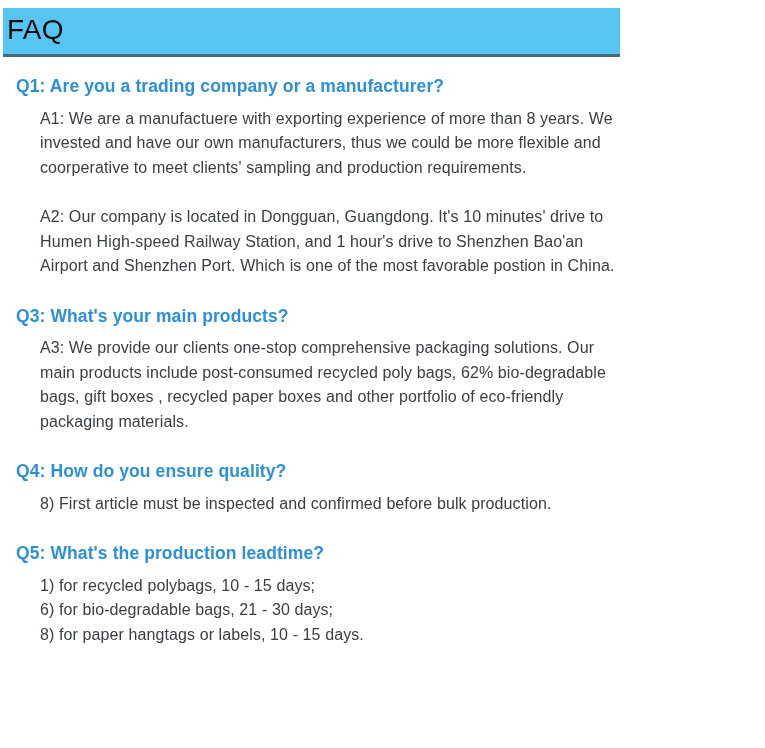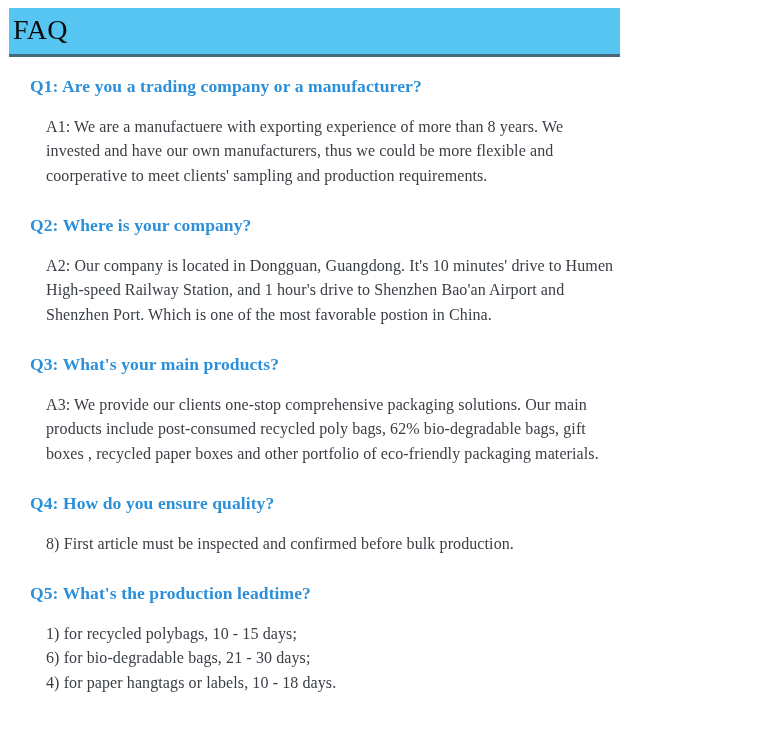--- a/index.html
+++ b/index.html
@@ -14,22 +14,21 @@
   html, body {
     margin: 0;
     padding: 0;
     background: var(--bg);
     font-family: "Liberation Sans", sans-serif;
     color: var(--body-color);
   }
   .page {
     width: 629px;
     min-height: 748px;
-    padding: 8px 9px 12px 9px;
-    font-family: Liberation Serif, serif;
+    padding: 8px 9px 12px 3px;
   }
   .header-bar {
     background: var(--bar);
     border-bottom: 3px solid var(--underline);
     height: 49px;
     display: flex;
     align-items: center;
     padding-left: 4px;
   }
   .header-title {
@@ -43,21 +42,21 @@
   .content {
     padding: 0 4px 0 5px;
   }
   .faq-item {
     margin-top: 25px;
   }
   .faq-item:first-child {
     margin-top: 17px;
   }
   .question {
-    margin: 16px;
+    margin: 8px;
     font-size: 17.5px;
     font-weight: 700;
     color: var(--q-color);
     line-height: 24.5px;
     letter-spacing: 0.1px;
   }
   .answer {
     font-size: 16px;
     line-height: 24.5px;
     letter-spacing: 0.1px;
@@ -75,21 +74,20 @@
     <div class="header-title">FAQ</div>
   </div>
   <main class="content">
       <section class="faq-item">
         <h2 class="question">Q1: Are you a trading company or a manufacturer?</h2>
         <div class="answer">
           <div class="answer-line">A1: We are a manufactuere with exporting experience of more than 8 years. We invested and have our own manufacturers, thus we could be more flexible and coorperative to meet clients' sampling and production requirements.</div>
         </div>
       </section>
       <section class="faq-item">
-        <h2 class="question">Q2: Where is your company?</h2>
         <div class="answer">
           <div class="answer-line">A2: Our company is located in Dongguan, Guangdong. It's 10 minutes' drive to Humen High-speed Railway Station, and 1 hour's drive to Shenzhen Bao'an Airport and Shenzhen Port. Which is one of the most favorable postion in China.</div>
         </div>
       </section>
       <section class="faq-item">
         <h2 class="question">Q3: What's your main products?</h2>
         <div class="answer">
           <div class="answer-line">A3: We provide our clients one-stop comprehensive packaging solutions. Our main products include post-consumed recycled poly bags, 62% bio-degradable bags, gift boxes , recycled paper boxes and other portfolio of eco-friendly packaging materials.</div>
         </div>
       </section>
@@ -97,17 +95,17 @@
         <h2 class="question">Q4: How do you ensure quality?</h2>
         <div class="answer">
           <div class="answer-line">8) First article must be inspected and confirmed before bulk production.</div>
         </div>
       </section>
       <section class="faq-item">
         <h2 class="question">Q5: What's the production leadtime?</h2>
         <div class="answer">
           <div class="answer-line">1) for recycled polybags, 10 - 15 days;</div>
           <div class="answer-line">6) for bio-degradable bags, 21 - 30 days;</div>
-          <div class="answer-line">4) for paper hangtags or labels, 10 - 18 days.</div>
+          <div class="answer-line">8) for paper hangtags or labels, 10 - 15 days.</div>
         </div>
       </section>
     </main>
 </div>
 
 </body></html>

